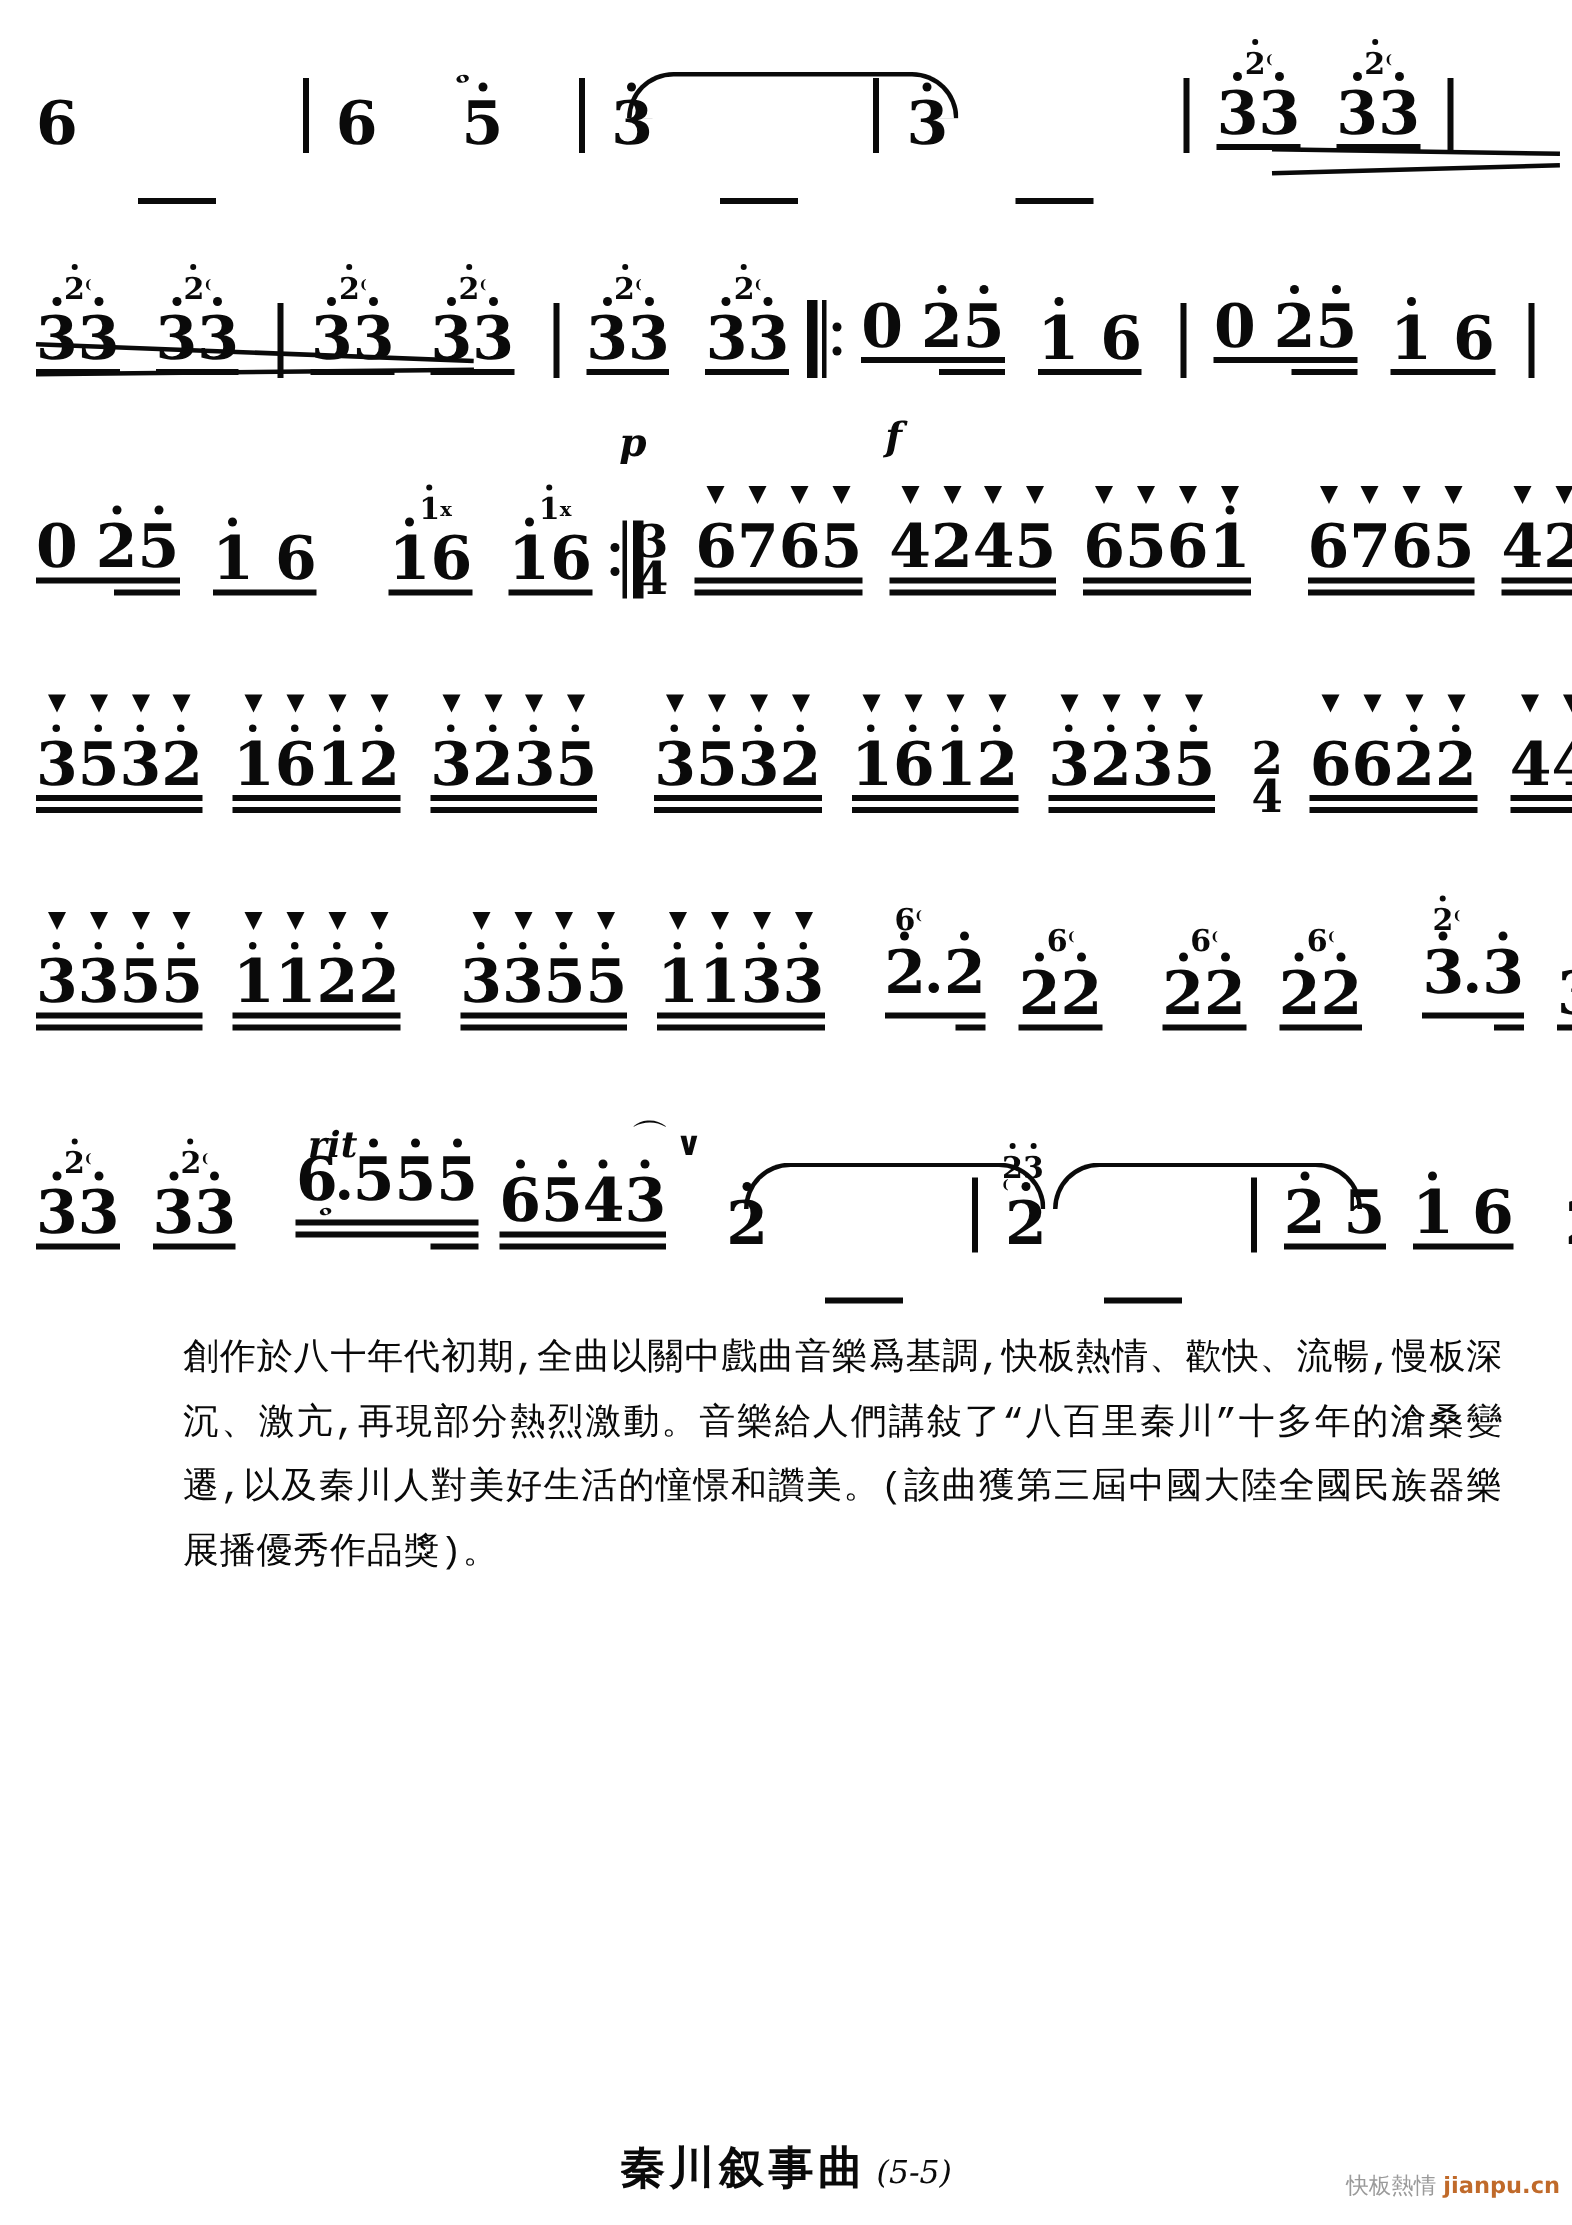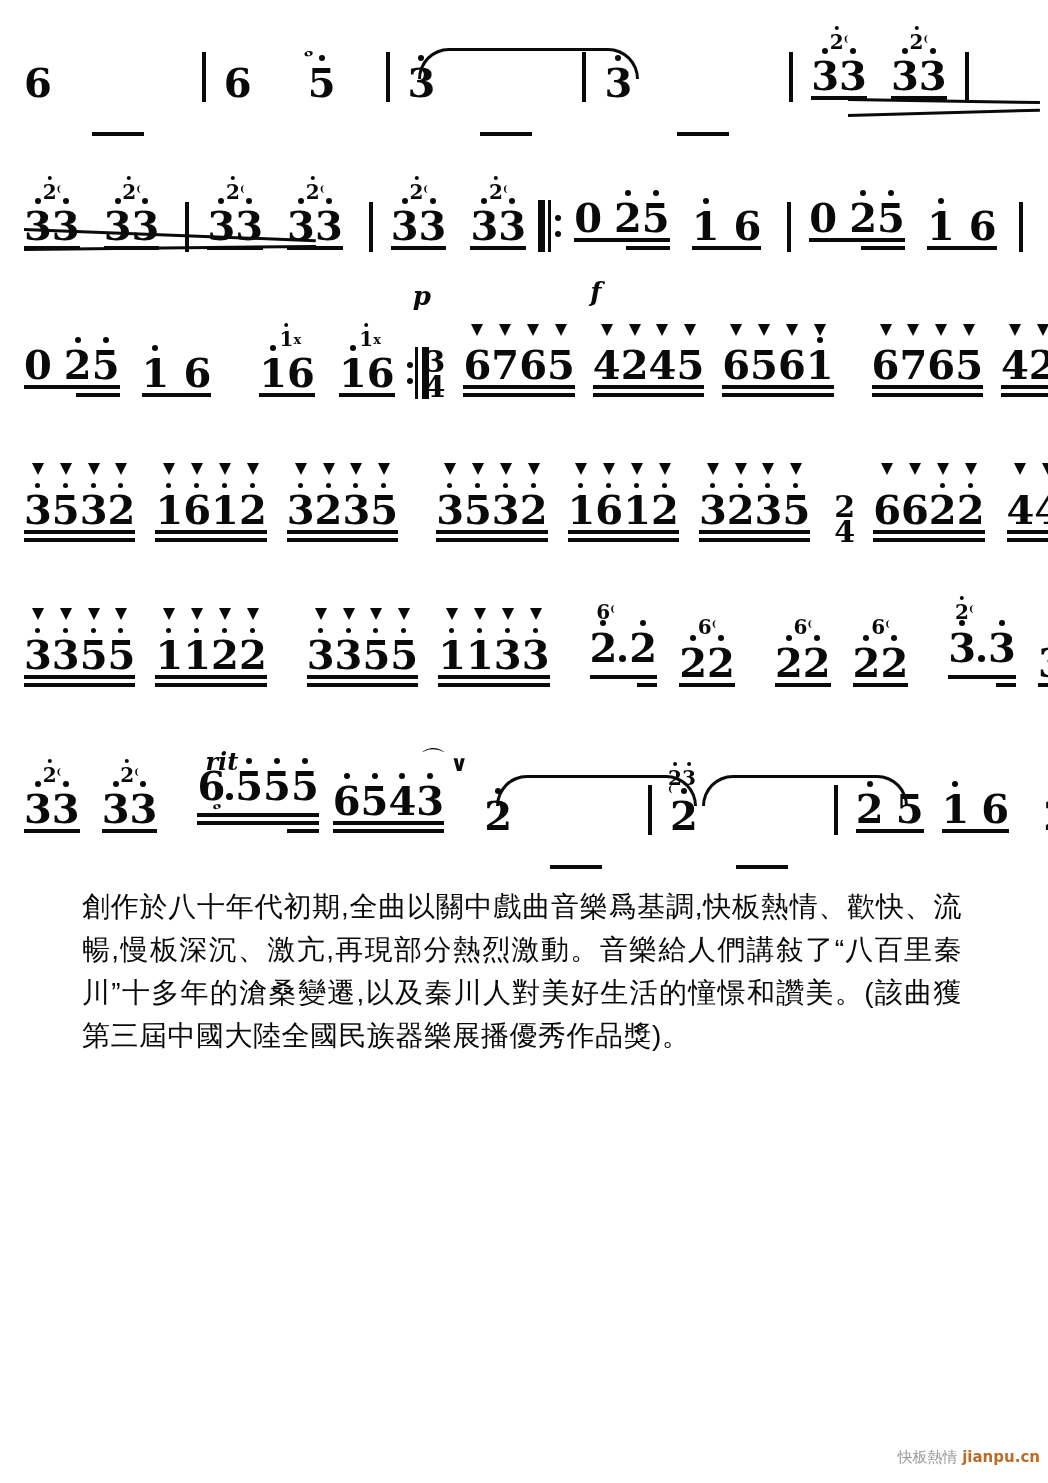--- a/index.html
+++ b/index.html
@@ -164,23 +164,23 @@
   .ferm{position:absolute;font-size:26px;line-height:20px;}
   .breath{position:absolute;font-family:"DejaVu Serif",serif;font-size:22px;font-weight:700;}
 
   
   .notes-block{position:absolute;left:14px;top:875px;width:1000px;}
   .notes-head{
     font-family:"DejaVu Serif","Liberation Serif",serif;
     font-weight:700;font-size:27px;letter-spacing:1px;
   }
   .notes-body{
-    margin-left:68px;margin-top:10px;
-    font-family:Liberation Sans, sans-serif;
-    font-size:28px;line-height:43px;
+    margin-left:108px;margin-top:10px;
+    font-family:Liberation Mono, monospace;
+    font-size:24px;line-height:43px;
     text-align:justify;
     letter-spacing:0.5px;
     width:880px;
   }
 
   
   .footer{
     position:absolute;left:0;top:1425px;width:1048px;
     text-align:center;
   }
@@ -856,19 +856,22 @@
       </div>
 
       <span class="bar final" style="margin-left:40px;margin-bottom:50px;"></span>
     </div>
   </div>
 
   <div class="notes-block">
     <div class="notes-body">創作於八十年代初期,全曲以關中戲曲音樂爲基調,快板熱情、歡快、流暢,慢板深沉、激亢,再現部分熱烈激動。音樂給人們講敍了“八百里秦川”十多年的滄桑變遷,以及秦川人對美好生活的憧憬和讚美。(該曲獲第三屆中國大陸全國民族器樂展播優秀作品獎)。</div>
   </div>
 
+  <div class="footer">
+    <span class="ttl">秦川叙事曲</span><span class="pg" style="margin-left:6px;">(5-5)</span>
+  </div>
 
   <div class="watermark">
     <span>快板熱情</span>
     <b>jianpu.cn</b>
   </div>
 
 </div>
 
 </body></html>

